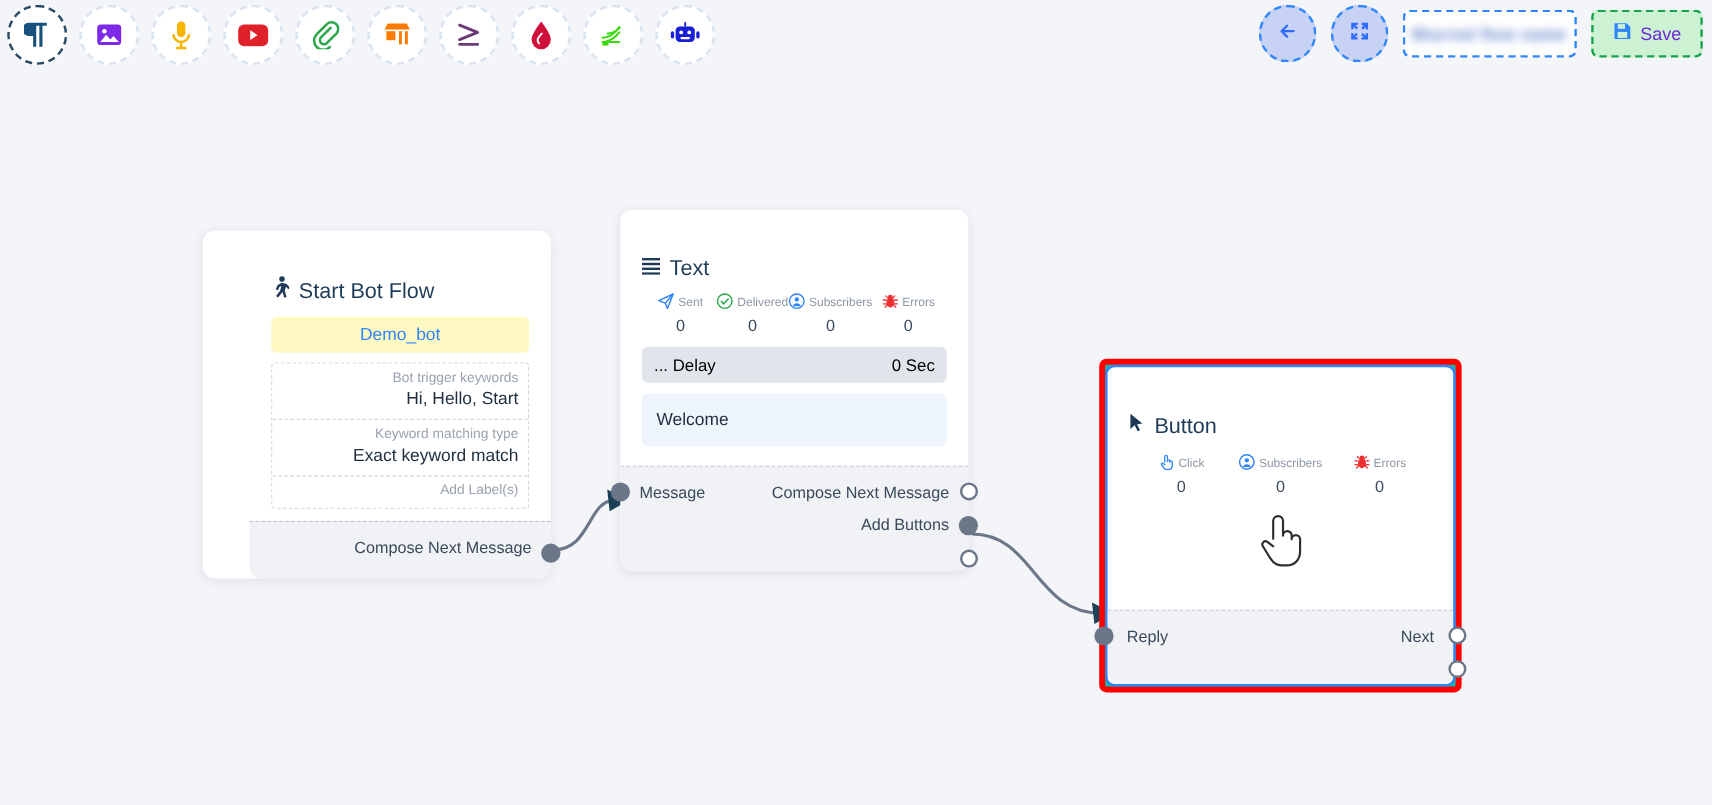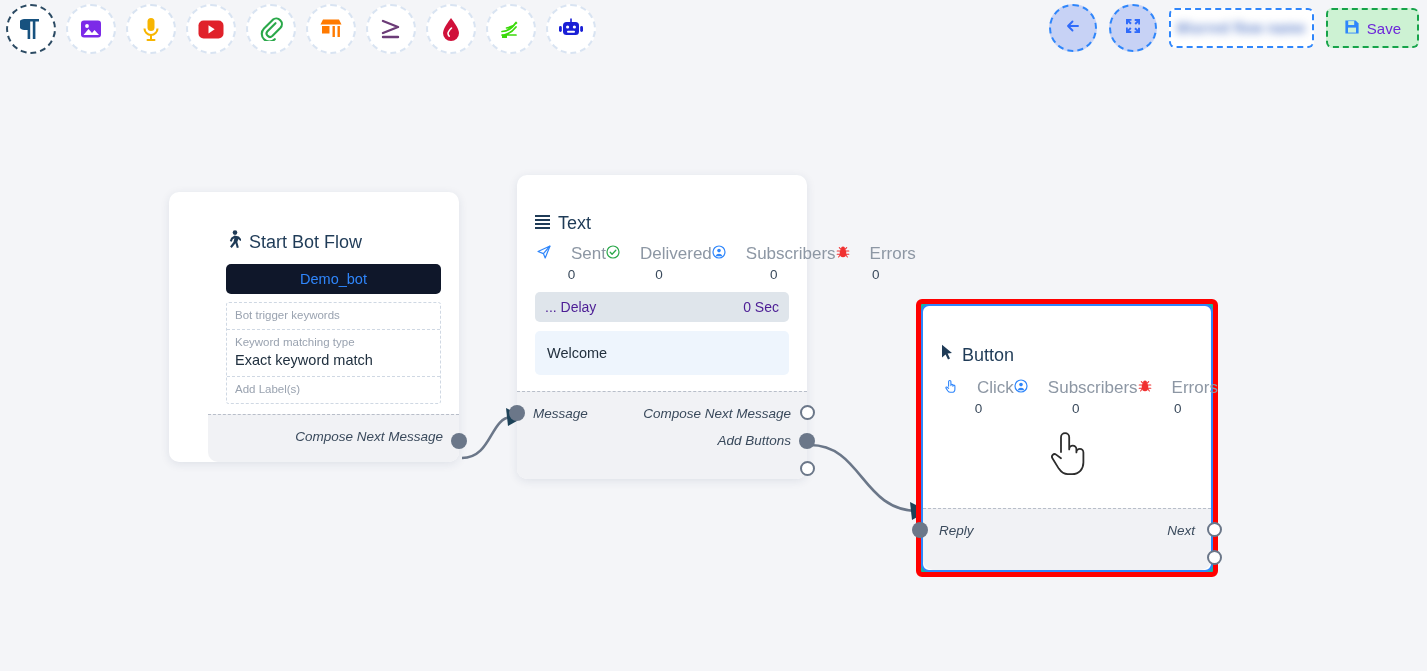--- a/index.html
+++ b/index.html
@@ -76,62 +76,61 @@
     margin-bottom:10px;
     margin-top:24px;
   }
   .node-foot{
     background:#f1f2f5;
     border-top:1px dashed #b8bec9;
     border-radius:0 0 10px 10px;
     padding:8px 16px 12px 16px;
     position:relative;
     min-height:44px;
-    font-style:italic;
   }
   .port-row{
     display:flex; align-items:center; justify-content:space-between;
     height:27px; font-size:13.5px; color:#3a4a5c;
   }
   .port-row.right{ justify-content:flex-end; }
   .dot-filled{
     position:absolute; width:16px; height:16px; border-radius:50%;
     background:#6b7789;
   }
   .dot-hollow{
     position:absolute; width:15px; height:15px; border-radius:50%;
     background:#ffffff; border:2px solid #6b7789;
   }
 
   
   #node-start{ left:169px; top:130px; width:290px;padding-left:39px; }
   .sel-field{
-    background:#0f172a; border-radius:5px;
+    background:#fef9c3; border-radius:5px;
     height:30px; line-height:30px; text-align:center;
     color:#2f86fb; font-size:14.5px; margin-bottom:8px; cursor:pointer;
   }
-  .kv-group{ border:1px dashed #cfd8e3; border-radius:3px; }
+  .kv-group{ border:1px dashed #cfd8e3; border-radius:3px;text-align:right; }
   .kv{ padding:5px 8px 6px 8px; border-bottom:1px dashed #cfd8e3; }
   .kv:last-child{ border-bottom:none; }
   .kv-label{ font-size:11.5px; color:#9aa3b0; line-height:15px; }
   .kv-value{ font-size:14.5px; color:#20303f; line-height:20px; }
 
   
   #node-text{ left:517px; top:113px; width:290px; }
   .stats{ display:flex; justify-content:space-between; margin:6px 2px 10px 2px; }
   .stat{ text-align:center; flex:1; }
   .stat-head{
-    display:flex; align-items:center; justify-content:center; gap:20px;
-    font-size:17px; color:#8d97a4; white-space:nowrap;
+    display:flex; align-items:center; justify-content:center; gap:3px;
+    font-size:10px; color:#8d97a4; white-space:nowrap;
   }
   .stat-val{ font-size:13.5px; color:#3a4a5c; margin-top:3px; }
   .delay-row{
     background:#dfe5eb; border-radius:5px; height:30px;
     display:flex; align-items:center; justify-content:space-between;
-    padding:0 10px; color:#4c1d95; font-size:14px; margin-bottom:9px;
+    padding:0 10px; color:#000000; font-size:14px; margin-bottom:9px;
     cursor:pointer;
   }
   .msg-box{
     background:#eef5fd; border-radius:5px; min-height:44px;
     display:flex; align-items:center; padding:0 12px;
     color:#23313f; font-size:14.5px; margin-bottom:6px;
     cursor:pointer;
   }
 
   
@@ -306,20 +305,21 @@
             </svg>
         </span>
         <span>Start Bot Flow</span>
       </div>
 
       <div class="sel-field">Demo_bot</div>
 
       <div class="kv-group">
         <div class="kv">
           <div class="kv-label">Bot trigger keywords</div>
+          <div class="kv-value">Hi, Hello, Start</div>
         </div>
         <div class="kv">
           <div class="kv-label">Keyword matching type</div>
           <div class="kv-value">Exact keyword match</div>
         </div>
         <div class="kv">
           <div class="kv-label">Add Label(s)</div>
         </div>
       </div>
     </div>

